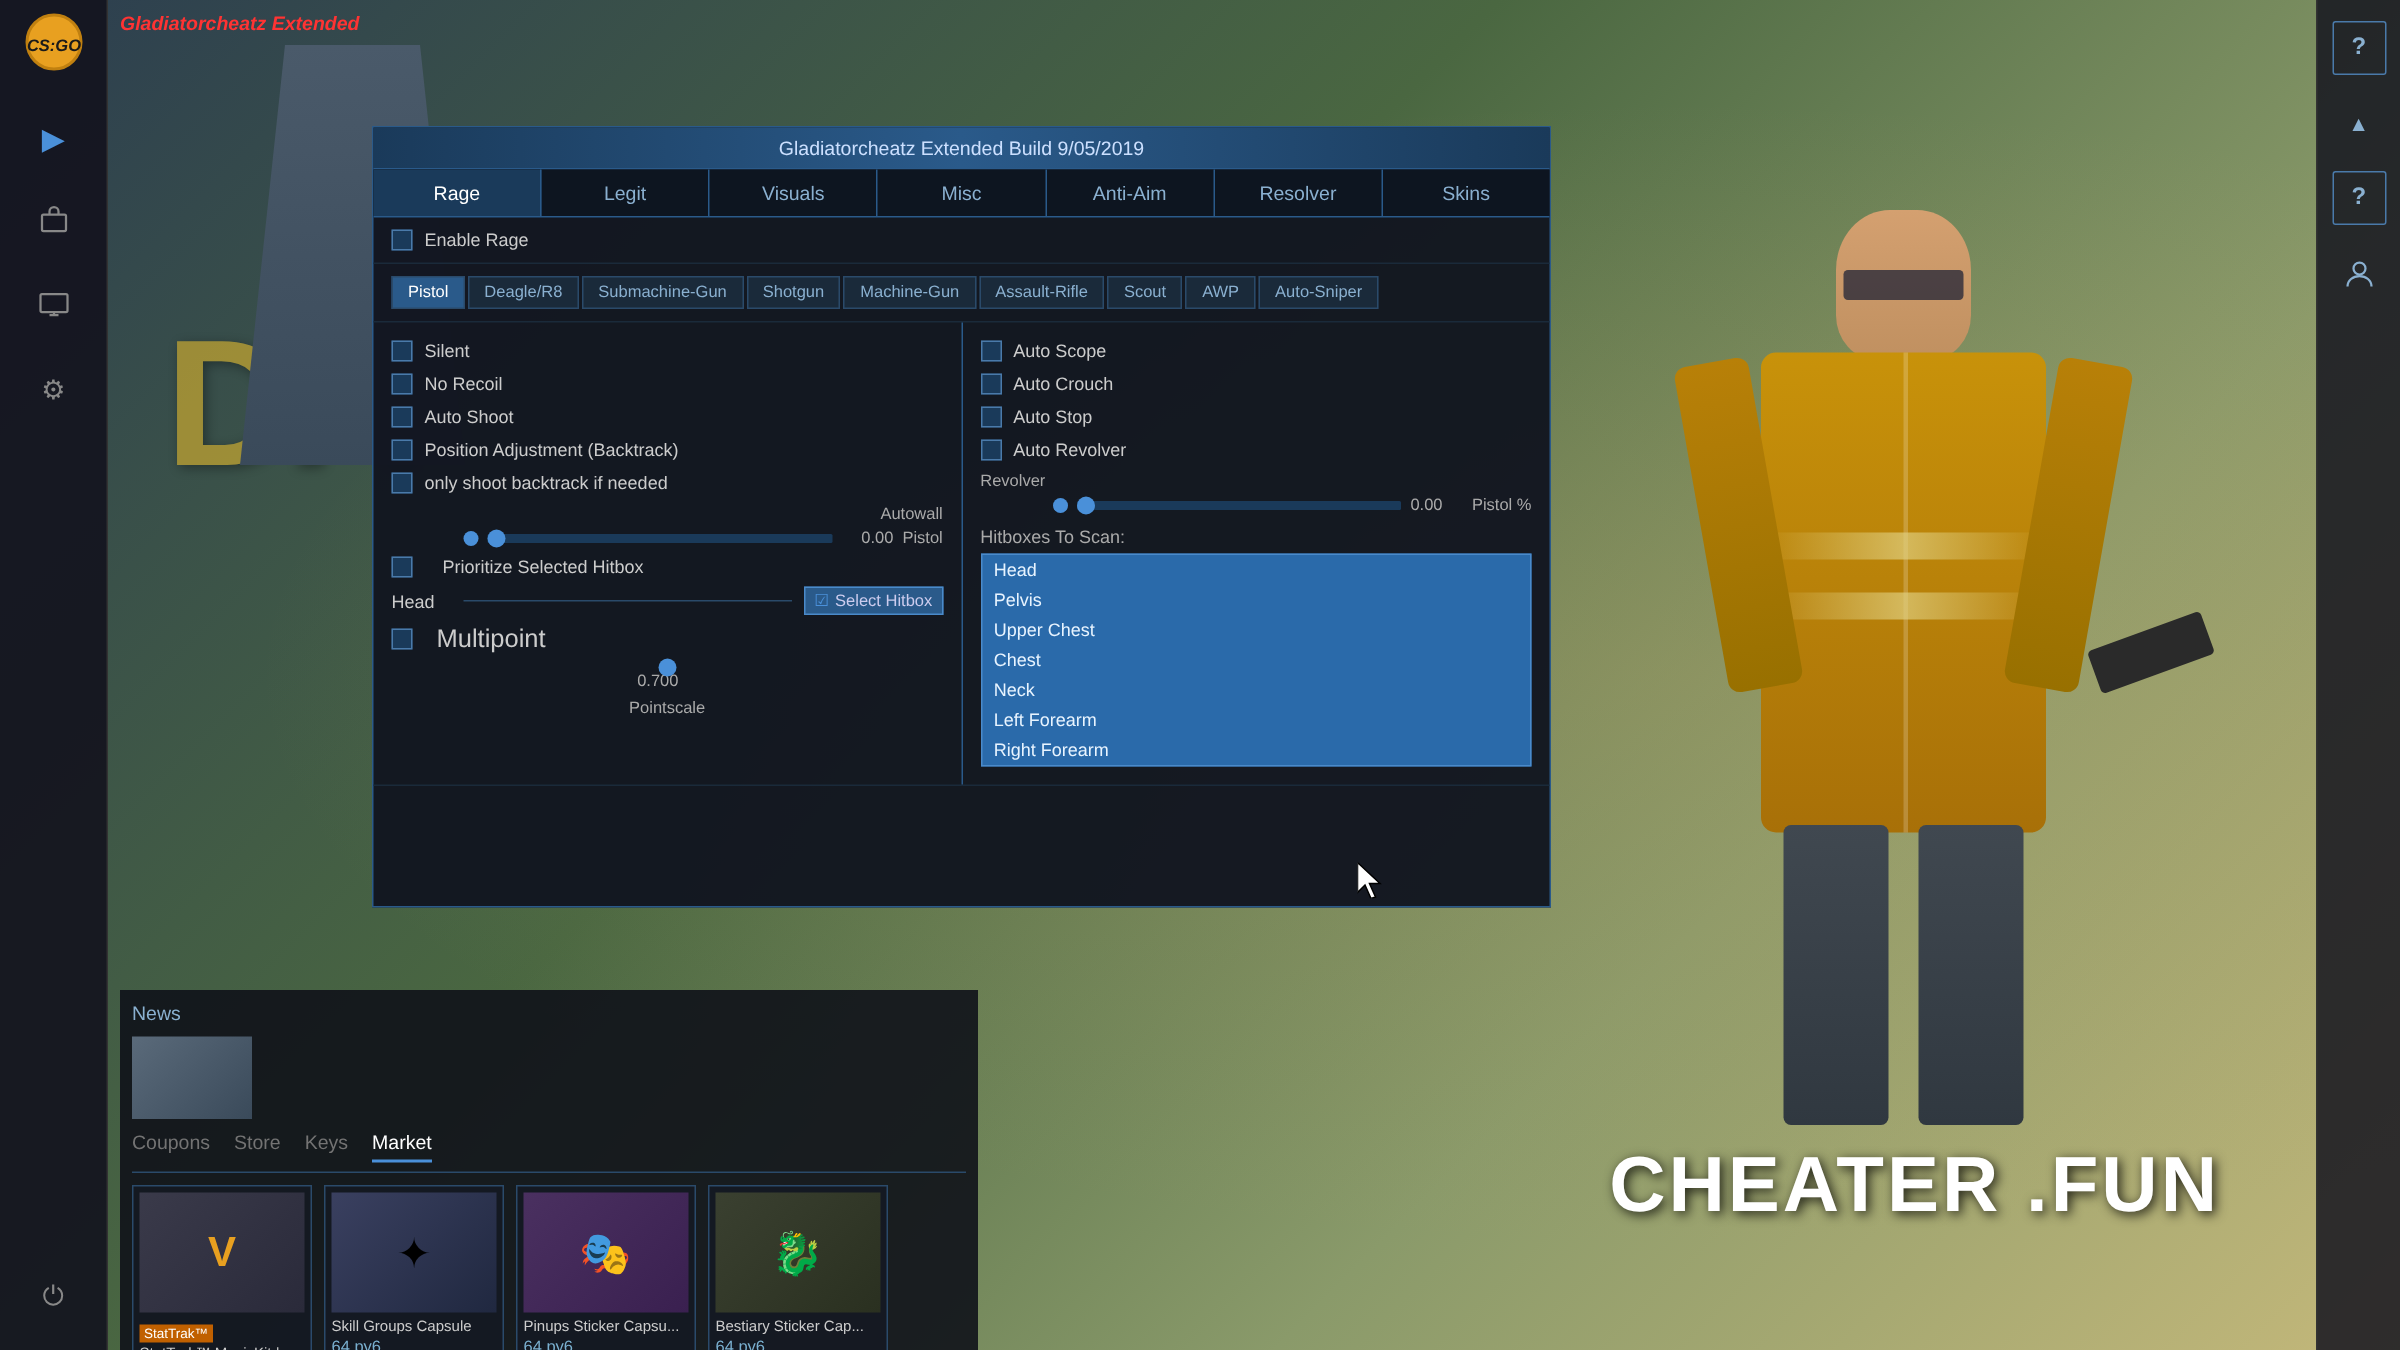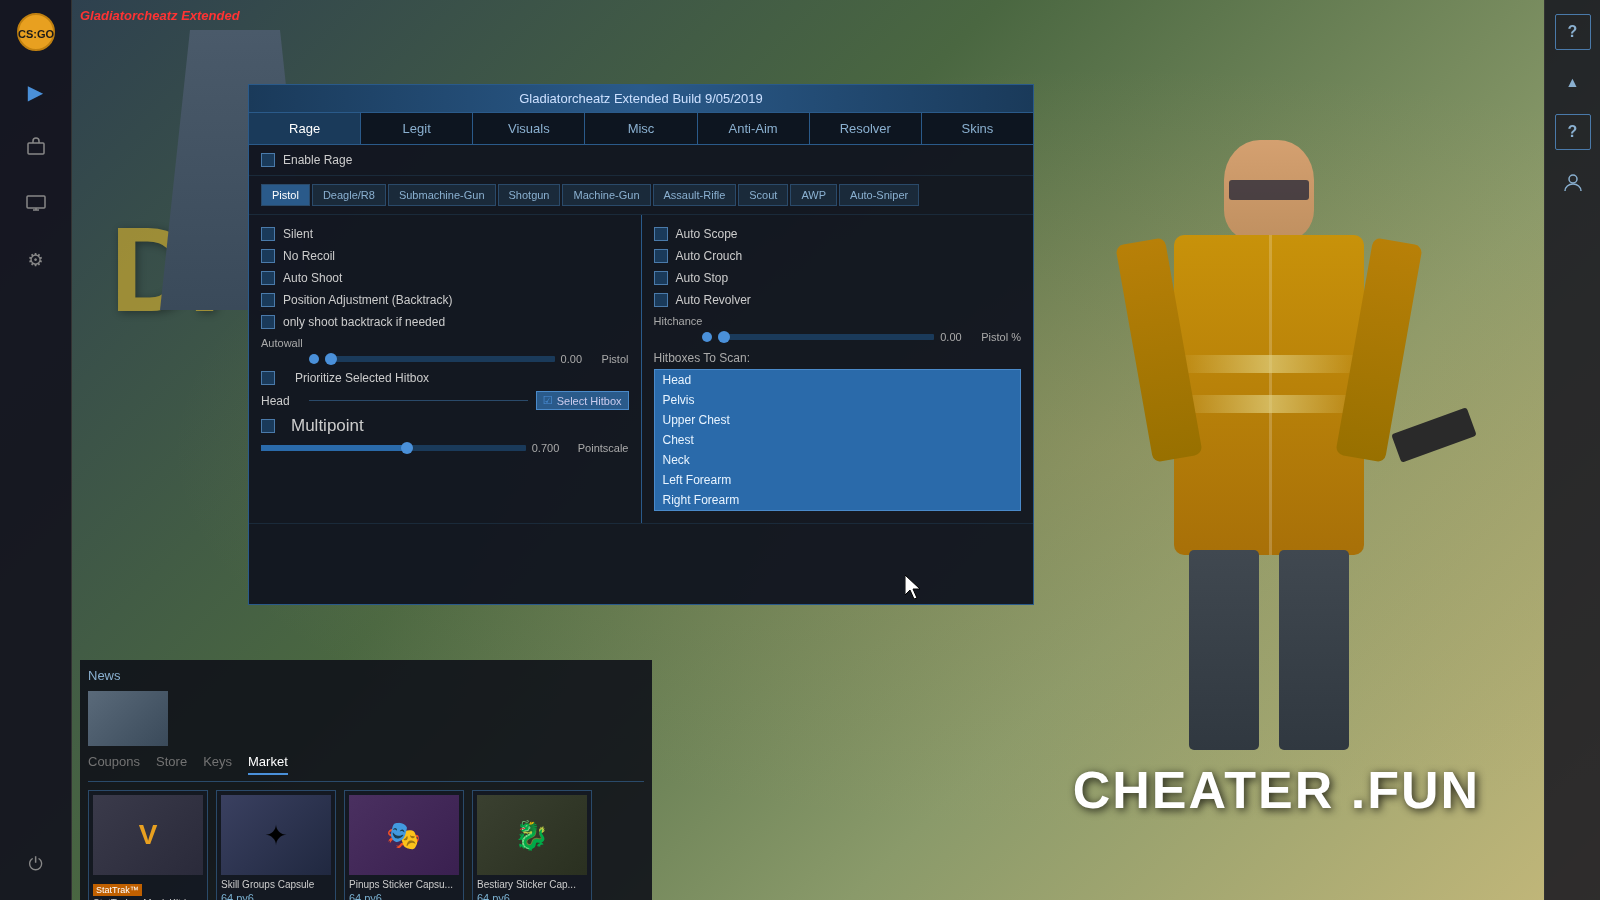--- a/index.html
+++ b/index.html
@@ -42,22 +42,22 @@
       align-items: center;
       padding: 8px 0;
       border-right: 1px solid #333;
     }
 
     .sidebar-logo {
       width: 48px;
       height: 48px;
       margin-bottom: 8px;
       display: flex;
-      align-items: center;
       justify-content: center;
+      font-style: italic;
     }
 
     .sidebar-logo svg { width: 40px; height: 40px; }
 
     .sidebar-item {
       width: 48px;
       height: 48px;
       display: flex;
       align-items: center;
       justify-content: center;
@@ -430,20 +430,21 @@
       color: #e8f4ff;
       font-size: 12px;
       cursor: pointer;
     }
 
     .pointscale-row {
       display: flex;
       align-items: center;
       gap: 6px;
       margin-top: 6px;
+      flex-direction: column;
     }
 
     
     .news-thumb {
       width: 80px;
       height: 55px;
       background: linear-gradient(135deg, #4a5a6a, #2a3a4a);
       flex-shrink: 0;
     }
 
@@ -584,21 +585,21 @@
       </div>
       <div class="check-row">
         <div class="checkbox-square"></div>
         <span style="margin-left:8px;">Position Adjustment (Backtrack)</span>
       </div>
       <div class="check-row">
         <div class="checkbox-square"></div>
         <span style="margin-left:8px;">only shoot backtrack if needed</span>
       </div>
 
-      <div style="margin-top:8px;">
+      <div style="margin-top:8px;text-align:right;">
         <div class="section-label">Autowall</div>
         <div class="slider-row">
           <div style="width:10px; height:10px; background:#4a90d9; border-radius:50%;"></div>
           <div class="slider-track" style="flex:1; position:relative;">
             <div class="slider-fill" style="width:0%;"></div>
             <div class="slider-thumb" style="left:0%;"></div>
           </div>
           <span class="slider-value">0.00</span>
           <span class="slider-unit">Pistol</span>
         </div>
@@ -645,21 +646,21 @@
       <div class="check-row">
         <div class="checkbox-square"></div>
         <span style="margin-left:8px;">Auto Stop</span>
       </div>
       <div class="check-row">
         <div class="checkbox-square"></div>
         <span style="margin-left:8px;">Auto Revolver</span>
       </div>
 
       <div style="margin-top:6px;">
-        <div class="section-label">Hitchance</div>
+        <div class="section-label">Revolver</div>
         <div class="slider-row">
           <div style="width:10px; height:10px; background:#4a90d9; border-radius:50%;"></div>
           <div class="slider-track" style="flex:1; position:relative;">
             <div class="slider-fill" style="width:0%;"></div>
             <div class="slider-thumb" style="left:0%;"></div>
           </div>
           <span class="slider-value">0.00</span>
           <span class="slider-unit">Pistol %</span>
         </div>
       </div>

